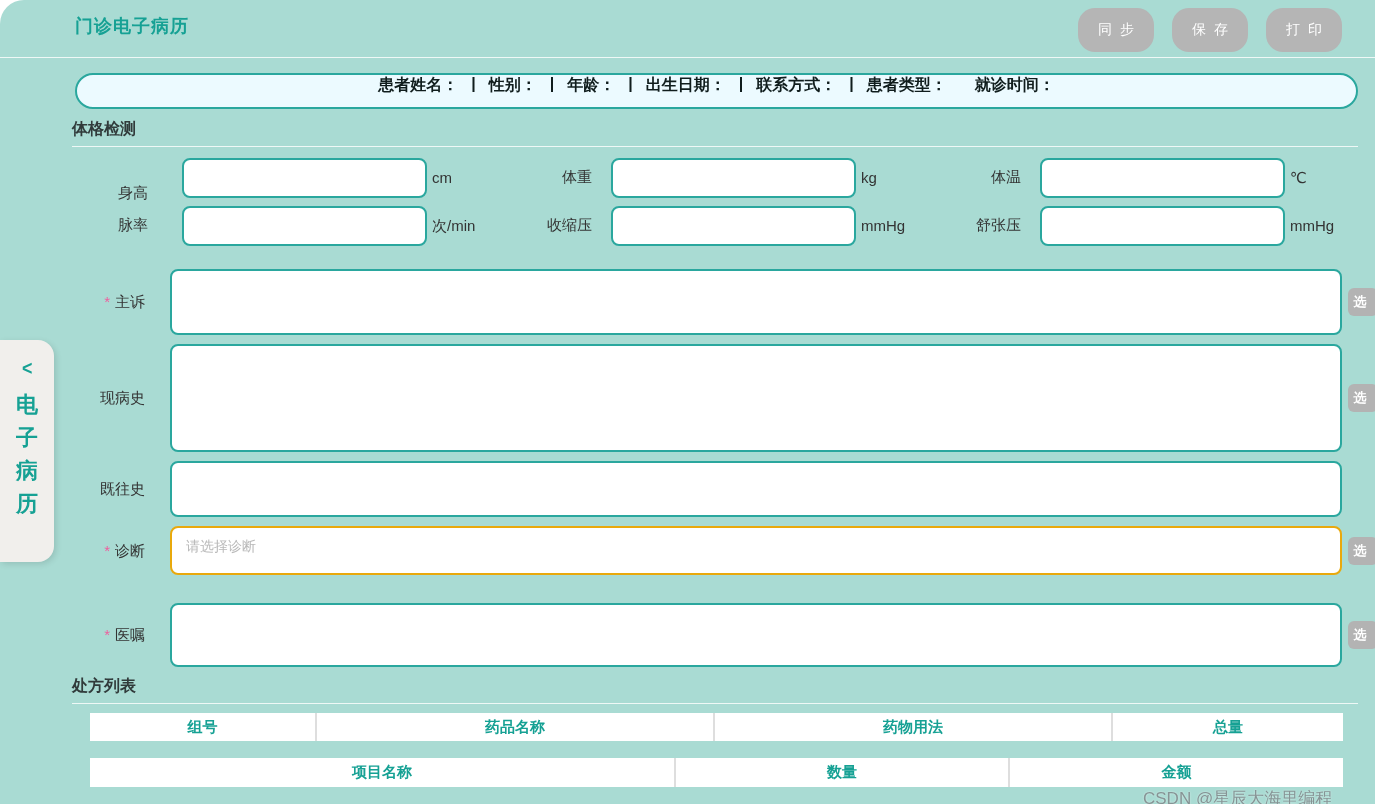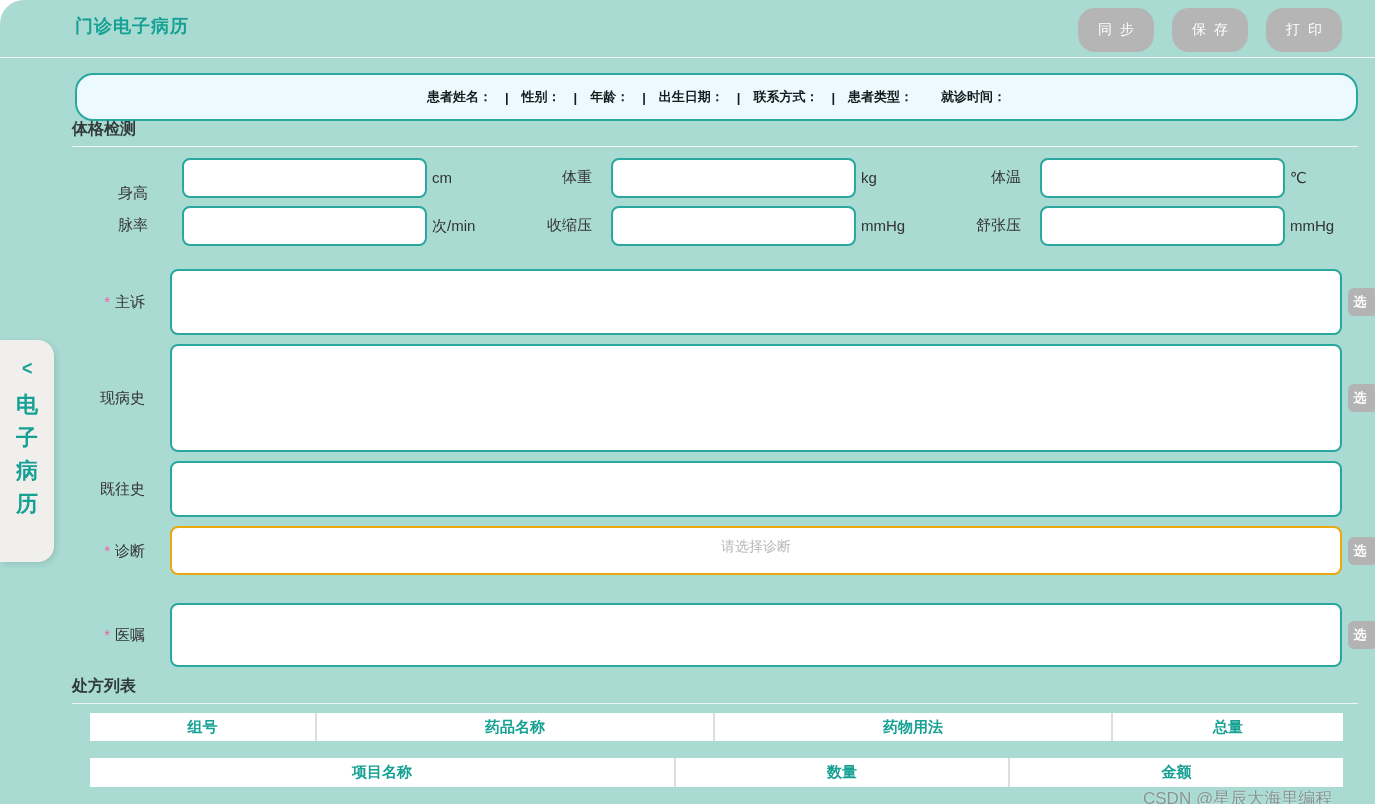--- a/index.html
+++ b/index.html
@@ -9,23 +9,23 @@
   *{margin:0;padding:0;box-sizing:border-box;font-family:"Liberation Sans","DejaVu Sans",sans-serif;}
   html,body{width:1375px;height:804px;overflow:hidden;background:#ffffff;}
   .app{position:absolute;inset:0;background:var(--bg);border-radius:24px 0 0 0;}
 
   .title{position:absolute;left:75px;top:14px;font-size:18px;font-weight:bold;color:var(--accent);letter-spacing:1px;}
   .header-buttons{position:absolute;left:1078px;top:8px;display:flex;gap:18px;}
   .hbtn{width:76px;height:44px;border:none;border-radius:17px;background:var(--btn-gray);color:#fff;
         font-size:14px;letter-spacing:8px;padding-left:8px;display:flex;align-items:center;justify-content:center;cursor:pointer;}
   .header-divider{position:absolute;left:0;top:57px;width:1375px;height:1px;background:rgba(255,255,255,0.8);}
 
-  .patient-bar{position:absolute;left:75px;top:73px;width:1283px;height:48px;background:var(--bar-bg);
-        border:2px solid var(--border);border-radius:18px;display:flex;align-items:center;justify-content:center;
-        font-size:13px;font-weight:bold;color:#101d1d;}
+  .patient-bar{position:absolute;left:75px;top:73px;width:1283px;height:36px;background:var(--bar-bg);
+        border:2px solid var(--border);border-radius:18px;display:flex;justify-content:center;
+        font-size:16px;font-weight:bold;color:#101d1d;}
   .patient-bar .sep{margin:0 13px;font-weight:bold;}
   .patient-bar .last-field{margin-left:28px;}
 
   .section-title{position:absolute;left:72px;font-size:16px;font-weight:bold;color:var(--ink);}
   .st-physical{top:119px;} .st-prescription{top:676px;}
   .divider{position:absolute;left:72px;width:1286px;height:1px;background:rgba(255,255,255,0.8);}
   .d1{top:146px;} .d2{top:703px;}
 
   .vital-label{position:absolute;width:130px;text-align:right;font-size:15px;color:#333;}
   .vital-input{position:absolute;width:245px;height:40px;border:2px solid var(--border);border-radius:8px;
@@ -37,21 +37,21 @@
   .frow-present-illness{top:344px;height:108px;}
   .frow-past-history{top:461px;height:56px;}
   .frow-diagnosis{top:526px;height:49px;}
   .frow-medical-advice{top:603px;height:64px;}
   .flabel{position:absolute;left:55px;width:90px;top:50%;transform:translateY(-50%);
         text-align:right;font-size:15px;color:#333;white-space:nowrap;}
   .req{color:var(--required);margin-right:5px;font-size:15px;}
   .ftext{position:absolute;left:170px;top:0;width:1172px;height:100%;border:2px solid var(--border);
         border-radius:8px;background:#fff;resize:none;outline:none;font-size:14px;color:#333;padding:10px 14px;}
   .ftext::placeholder{color:#b9b9b9;}
-  .ftext.focused{border-color:var(--focus);text-align:center;}
+  .ftext.focused{border-color:var(--focus);}
   .sel-btn{position:absolute;left:1348px;top:50%;transform:translateY(-50%);width:30px;height:28px;border:none;
         border-radius:6px;background:#b3b3b3;color:#fff;font-size:13px;font-weight:bold;cursor:pointer;padding:0 10px 0 4px;}
 
   .htable{position:absolute;left:90px;display:flex;background:#fff;}
   .t1{top:713px;width:1253px;height:28px;}
   .t2{top:758px;width:1253px;height:29px;}
   .hcell{display:flex;align-items:center;justify-content:center;font-size:15px;font-weight:bold;
         color:var(--accent);border-right:2px solid #dedede;height:100%;}
   .hcell:last-child{border-right:none;}
 

